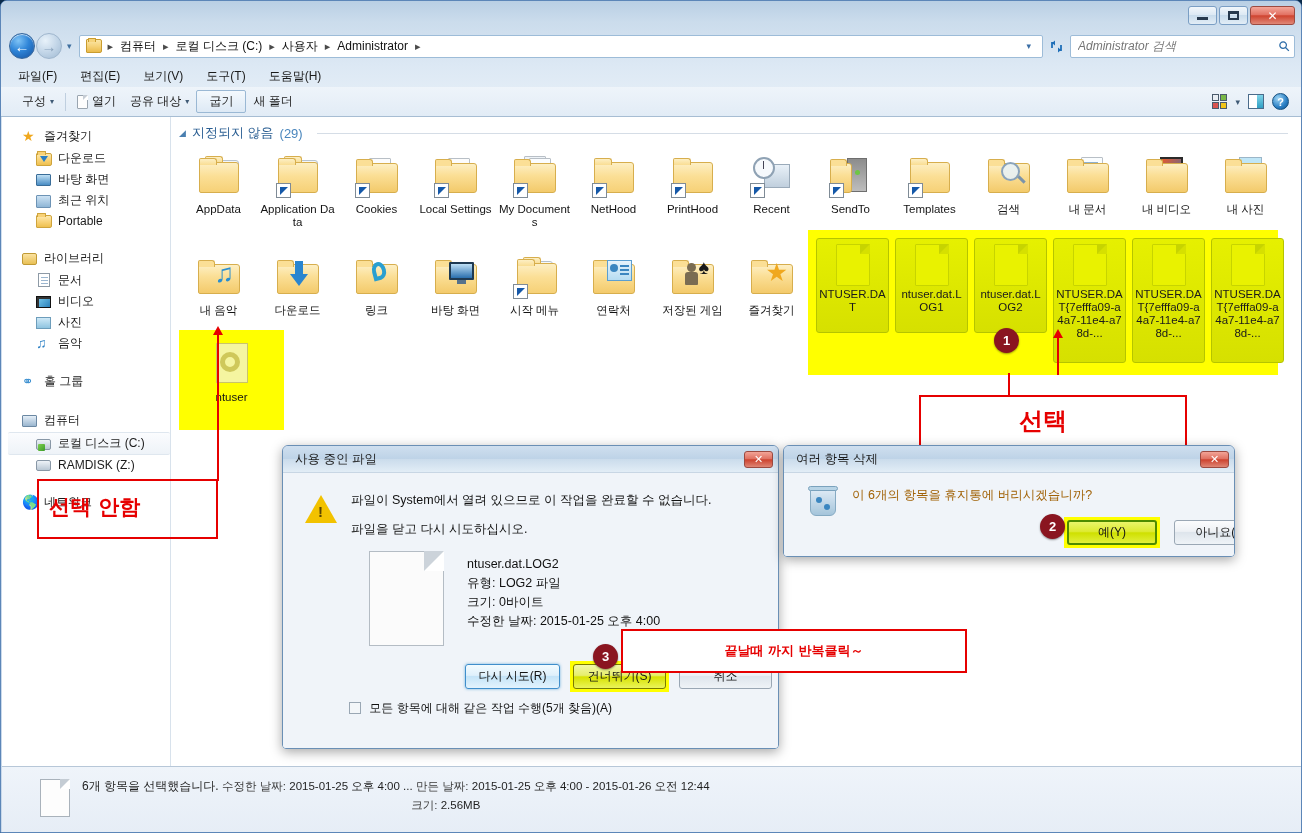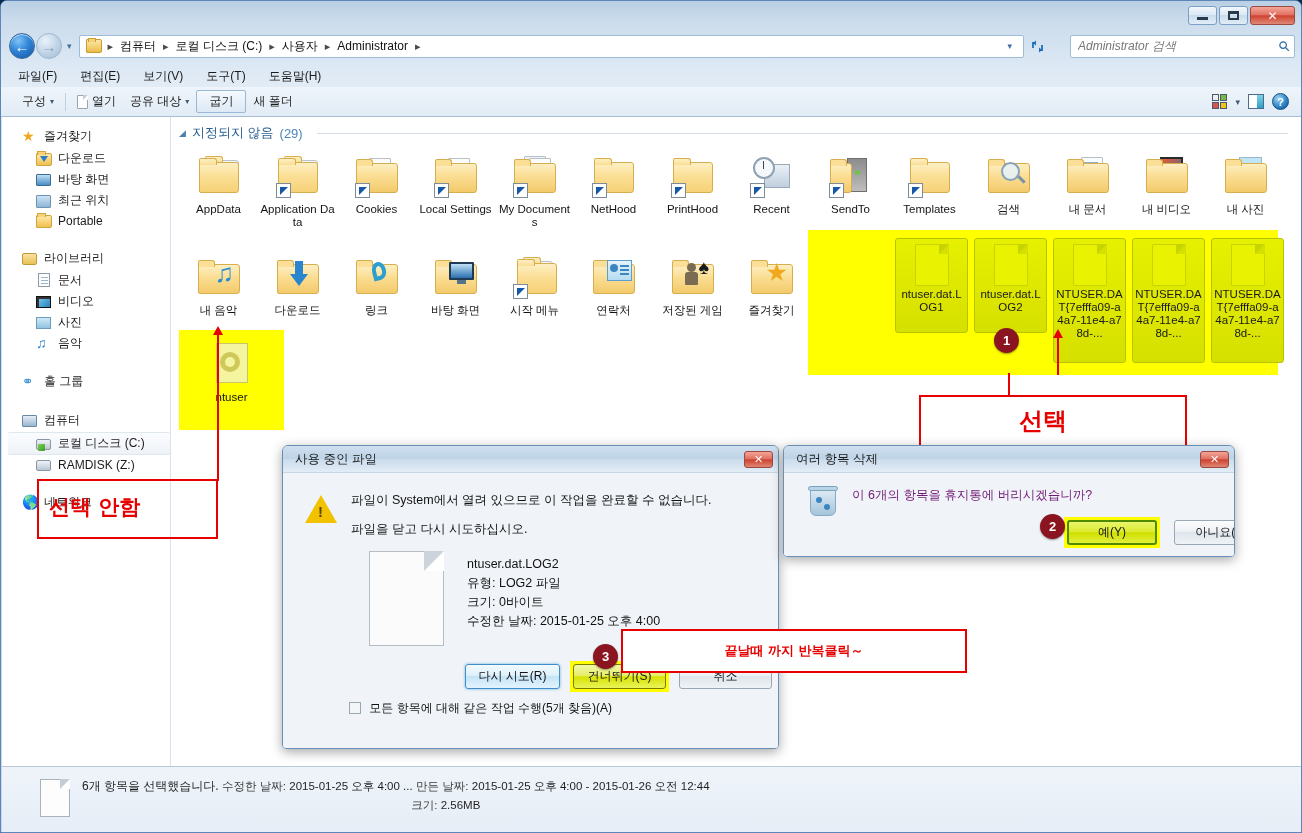--- a/index.html
+++ b/index.html
@@ -86,21 +86,21 @@
 
   #refresh-btn {
     width: 22px; height: 22px; margin-left: 2px; margin-right: 3px;
     display:flex; align-items:center; justify-content:center;
     color:#1f6fb8; font-size: 13px; font-weight:bold;
     border-radius:2px;
   }
   #search-box {
     width: 225px; height: 23px; margin-right: 8px;
     background: #fff; border: 1px solid #9dbcd8; border-radius: 2px;
-    display: flex; align-items: center; padding: 0 5px; margin-left: 19px;
+    display: flex; align-items: center; padding: 0 5px;
   }
   #search-input {
     border:none; outline:none; flex:1 1 auto; font-size:12px;
     font-style: italic; color:#6b6b6b; background:transparent;
     font-family: "Liberation Sans", sans-serif;
   }
   #search-icon { color:#2d6ca8; font-size:14px; transform: rotate(-45deg); }
 
   
   #menubar {
@@ -784,20 +784,24 @@
         <div class="file-cell">
           <span class="file-ico">
             <span class="fldr-open"></span>
             <span style="position:absolute;left:18px;top:7px;color:#f0a81e;font-size:25px;line-height:25px;">★</span>
           </span>
           <span class="file-label">즐겨찾기</span>
         </div>
       </div>
 
       <div id="sel-highlight">
+        <div class="sel-file-box" style="left:8px;top:8px;">
+          <span class="sel-doc"></span>
+          <span style="line-height:13px;width:68px;word-break:break-all;">NTUSER.DAT</span>
+        </div>
         <div class="sel-file-box" style="left:87px;top:8px;">
           <span class="sel-doc"></span>
           <span style="line-height:13px;width:68px;word-break:break-all;">ntuser.dat.LOG1</span>
         </div>
         <div class="sel-file-box" style="left:166px;top:8px;">
           <span class="sel-doc"></span>
           <span style="line-height:13px;width:68px;word-break:break-all;">ntuser.dat.LOG2</span>
         </div>
         <div class="sel-file-box" style="left:245px;top:8px;height:125px;">
           <span class="sel-doc"></span>
@@ -910,21 +914,21 @@
     </div>
     <div class="dlg-body" style="height:85px;position:relative;">
 
       <div style="position:absolute;left:22px;top:12px;width:34px;height:32px;">
         <span style="position:absolute;left:4px;top:4px;width:26px;height:27px;background:linear-gradient(to bottom,#dbe9f4,#9dc0d8);border:1px solid #7aa2bd;border-radius:2px 2px 6px 6px;opacity:.9;"></span>
         <span style="position:absolute;left:2px;top:1px;width:30px;height:5px;background:#b8d4e6;border:1px solid #7aa2bd;border-radius:3px;"></span>
         <span style="position:absolute;left:10px;top:12px;width:6px;height:6px;border-radius:50%;background:#3b86c0;"></span>
         <span style="position:absolute;left:18px;top:19px;width:6px;height:6px;border-radius:50%;background:#3b86c0;"></span>
       </div>
 
-      <div style="position:absolute;left:68px;top:14px;font-size:12.5px;color:#701a75;">이 6개의 항목을 휴지통에 버리시겠습니까?</div>
+      <div style="position:absolute;left:68px;top:14px;font-size:12.5px;color:#a16207;">이 6개의 항목을 휴지통에 버리시겠습니까?</div>
 
       <div style="position:absolute;left:280px;top:44px;display:flex;align-items:center;gap:14px;">
         <div class="btn-hl-yellow">
           <div class="btn accent-yes" style="width:90px;">예(Y)</div>
         </div>
         <div class="btn" style="width:95px;">아니요(N)</div>
       </div>
     </div>
   </div>
 

